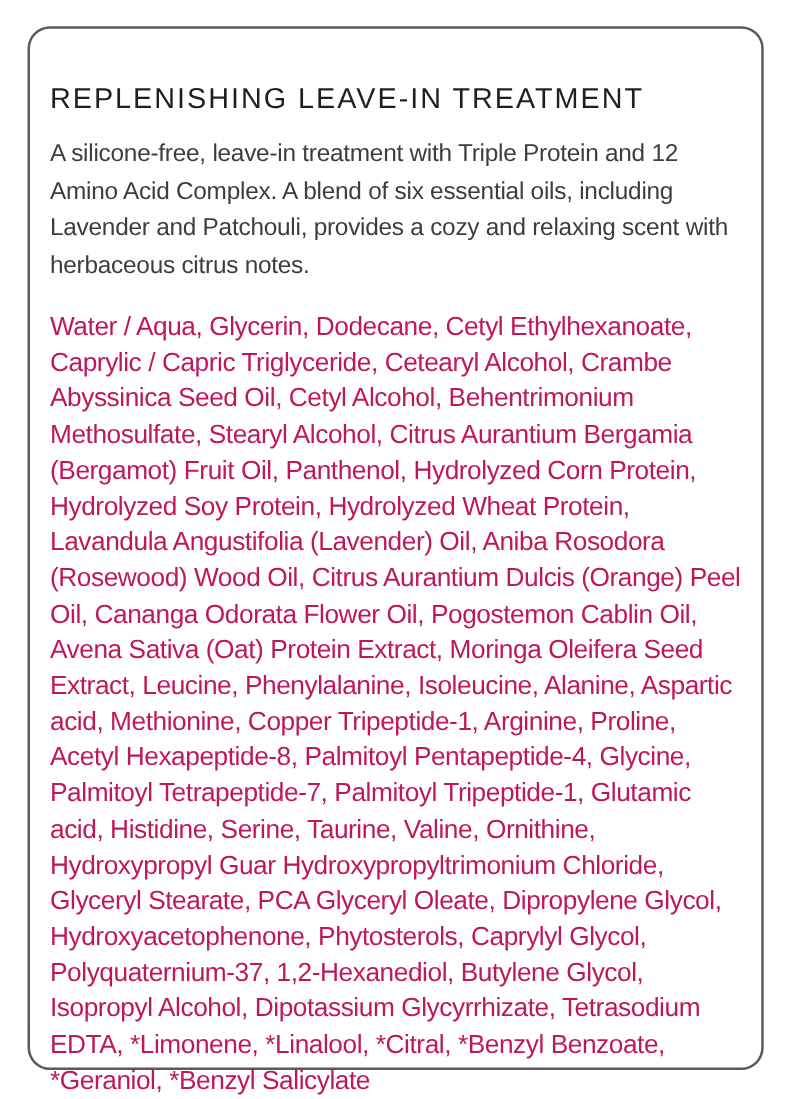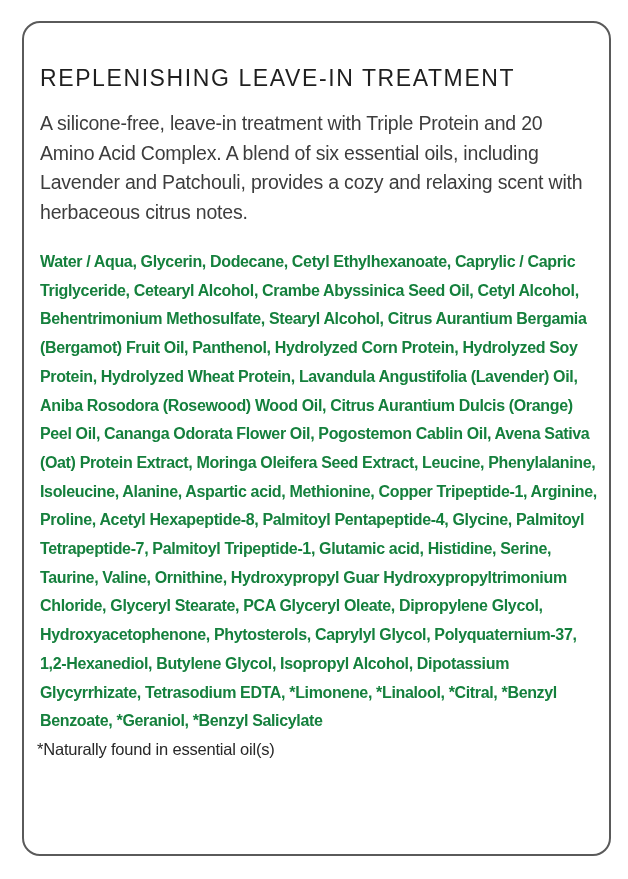--- a/index.html
+++ b/index.html
@@ -45,41 +45,41 @@
     margin: 0 0 21px 0;
     font-size: 19.5px;
     line-height: 29.5px;
     letter-spacing: -0.2px;
     font-weight: 400;
     color: #3d3d3d;
     width: 556px;
   }
   .ingredients-list {
     margin: 0;
-    font-size: 16px;
+    font-size: 21px;
     line-height: 28.7px;
     letter-spacing: -0.35px;
-    font-weight: 700;
-    color: #15803d;
+    font-weight: 400;
+    color: #be185d;
     width: 558px;
   }
   .ingredients-footnote {
     margin: 1px 0 0 -3px;
     font-size: 16.5px;
     line-height: 25px;
     letter-spacing: -0.2px;
     font-weight: 400;
     color: #282828;
   }
 </style>
 </head>
 <body>
 
 <div class="stage">
   <div class="label-card">
     <h1 class="product-title">
       <span>REPLENISHING LEAVE-IN TREATMENT</span>
     </h1>
-    <p class="product-description">A silicone-free, leave-in treatment with Triple Protein and 20 Amino Acid Complex. A blend of six essential oils, including Lavender and Patchouli, provides a cozy and relaxing scent with herbaceous citrus notes.</p>
+    <p class="product-description">A silicone-free, leave-in treatment with Triple Protein and 12 Amino Acid Complex. A blend of six essential oils, including Lavender and Patchouli, provides a cozy and relaxing scent with herbaceous citrus notes.</p>
     <p class="ingredients-list">Water / Aqua, Glycerin, Dodecane, Cetyl Ethylhexanoate, Caprylic / Capric Triglyceride, Cetearyl Alcohol, Crambe Abyssinica Seed Oil, Cetyl Alcohol, Behentrimonium Methosulfate, Stearyl Alcohol, Citrus Aurantium Bergamia (Bergamot) Fruit Oil, Panthenol, Hydrolyzed Corn Protein, Hydrolyzed Soy Protein, Hydrolyzed Wheat Protein, Lavandula Angustifolia (Lavender) Oil, Aniba Rosodora (Rosewood) Wood Oil, Citrus Aurantium Dulcis (Orange) Peel Oil, Cananga Odorata Flower Oil, Pogostemon Cablin Oil, Avena Sativa (Oat) Protein Extract, Moringa Oleifera Seed Extract, Leucine, Phenylalanine, Isoleucine, Alanine, Aspartic acid, Methionine, Copper Tripeptide-1, Arginine, Proline, Acetyl Hexapeptide-8, Palmitoyl Pentapeptide-4, Glycine, Palmitoyl Tetrapeptide-7, Palmitoyl Tripeptide-1, Glutamic acid, Histidine, Serine, Taurine, Valine, Ornithine, Hydroxypropyl Guar Hydroxypropyltrimonium Chloride, Glyceryl Stearate, PCA Glyceryl Oleate, Dipropylene Glycol, Hydroxyacetophenone, Phytosterols, Caprylyl Glycol, Polyquaternium-37, 1,2-Hexanediol, Butylene Glycol, Isopropyl Alcohol, Dipotassium Glycyrrhizate, Tetrasodium EDTA, *Limonene, *Linalool, *Citral, *Benzyl Benzoate, *Geraniol, *Benzyl Salicylate</p>
     <p class="ingredients-footnote">*Naturally found in essential oil(s)</p>
   </div>
 </div>
 
 </body></html>

